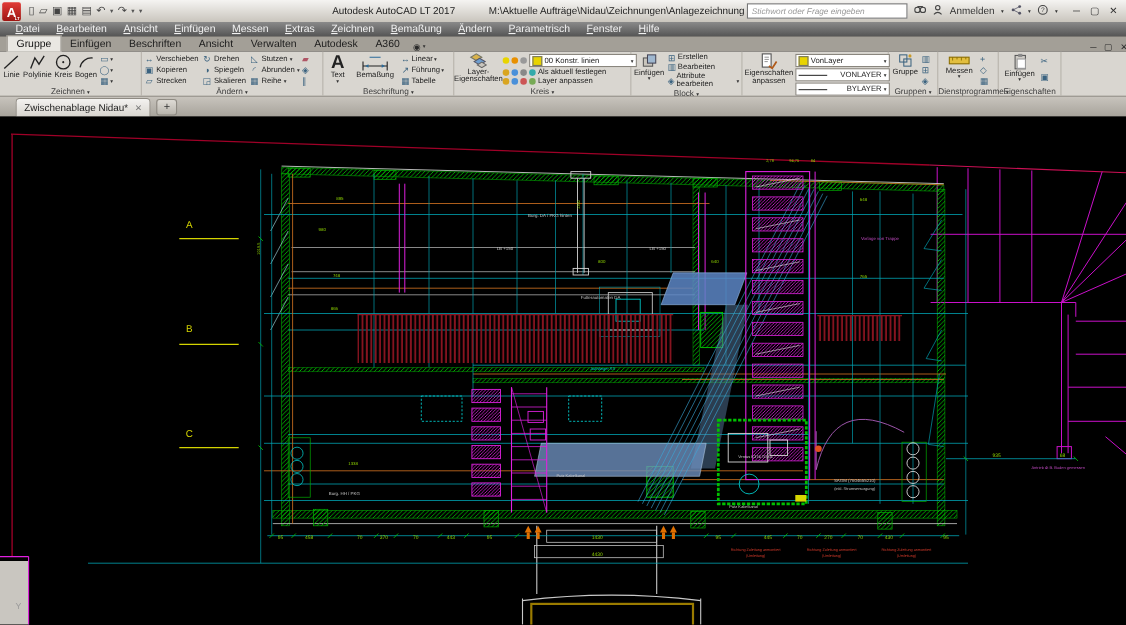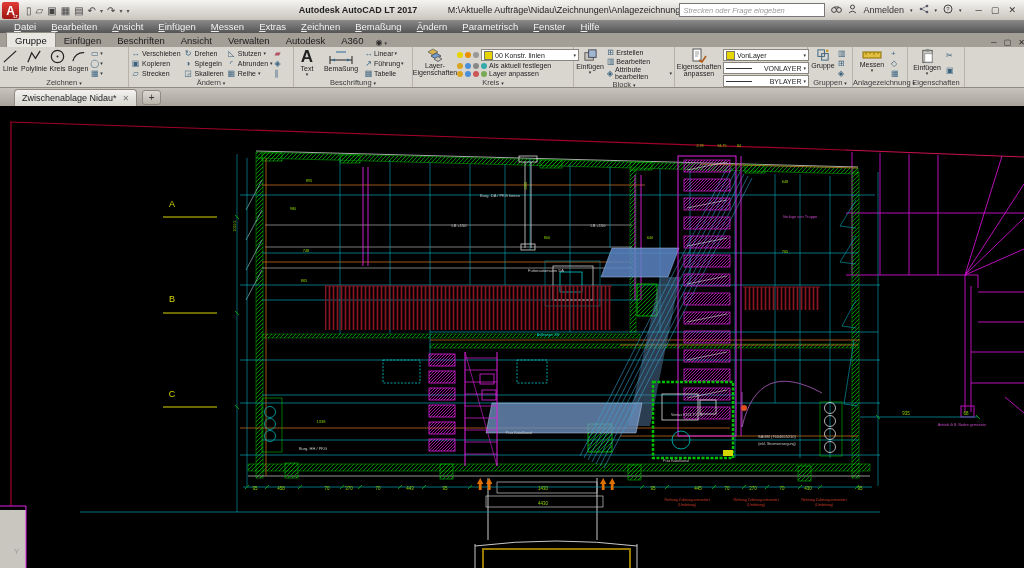--- a/index.html
+++ b/index.html
@@ -9,21 +9,21 @@
     background:linear-gradient(#f5f4f2,#c9c5bd);border-bottom:1px solid #8f8b83;
     display:flex;align-items:center;font-size:9px;color:#333;}
   .acad-logo{width:17px;height:17px;margin:1px 3px 0 2px;background:linear-gradient(#e23b36,#9e1512);
     color:#fff;font-weight:bold;font-size:12px;display:flex;align-items:center;justify-content:center;
     border-radius:2px;position:relative;}
   .acad-logo i{position:absolute;right:1px;bottom:0;font-size:4px;font-style:normal;}
   .qat{display:flex;align-items:center;gap:4px;margin-left:4px;color:#444;font-size:10px;}
   .qat span{cursor:default;}
   .qat .dd{font-size:6px;color:#555;}
   .tb-title{position:absolute;left:0;right:0;text-align:center;pointer-events:none;color:#222;}
-  .tb-title b{font-weight:bold;margin-right:28px;}
+  .tb-title b{font-weight:normal;margin-right:28px;}
   .tb-right{margin-left:auto;display:flex;align-items:center;gap:6px;padding-right:4px;z-index:2;}
   .searchbox{width:138px;height:12px;background:#fff;border:1px solid #777;
     font-size:7.5px;font-style:italic;color:#999;padding:0 3px;display:flex;align-items:center;}
   .ticon10{font-size:10px;color:#444;}
   .winctrl{display:flex;gap:9px;font-size:9px;color:#333;margin-left:8px;padding-right:4px;}
   
   .menubar{position:absolute;top:20px;left:0;width:1024px;height:13px;
     background:linear-gradient(#8a8a8a,#555);display:flex;align-items:center;
     gap:15px;padding-left:14px;font-size:9.5px;color:#f2f2f2;}
   .menubar span{display:inline-block;text-align:center;}
@@ -92,21 +92,21 @@
     <span class="dd">▾</span>
     <span>↷</span>
     <span class="dd">▾</span>
     <span class="dd">▾</span>
   </div>
   <div class="tb-title">
     <b>Autodesk AutoCAD LT 2017</b>
     <span>M:\Aktuelle Aufträge\Nidau\Zeichnungen\Anlagezeichnung Nidau.dwg</span>
   </div>
   <div class="tb-right">
-    <div class="searchbox">Strecken oder Frage eingeben</div>
+    <div class="searchbox">Stichwort oder Frage eingeben</div>
     <span class="ticon10">
       <svg width="11" height="9" viewBox="0 0 11 9">
           <circle cx="3" cy="5" r="2.4" fill="none" stroke="#444"></circle>
           <circle cx="8" cy="5" r="2.4" fill="none" stroke="#444"></circle>
           <path d="M3,2 L8,2" stroke="#444" fill="none"></path>
         </svg>
     </span>
     <span class="ticon10">
       <svg width="9" height="10" viewBox="0 0 9 10">
           <circle cx="4.5" cy="3" r="2" fill="none" stroke="#444"></circle>
@@ -435,21 +435,21 @@
         </svg>
         <span>Messen</span>
         <span class="dd">▾</span>
       </div>
       <div class="minicol">
         <span>+</span>
         <span>◇</span>
         <span>▦</span>
       </div>
     </div>
-    <div class="plabel"><span>Anlagezeichnung</span><span class="dd">▾</span></div>
+    <div class="plabel"><span>Dienstprogramme</span><span class="dd">▾</span></div>
   </div>
 
   <div class="panel" style="width:56px">
     <div class="pbody">
       <div class="bigtool" style="width:34px">
         <svg width="15" height="16" viewBox="0 0 16 17">
           <rect x="3" y="2.5" width="10" height="13" fill="#cfccc6" stroke="#555"></rect>
           <rect x="6" y="1" width="4" height="3" fill="#8a8a8a"></rect>
           <rect x="5" y="6" width="8" height="9" fill="#fff" stroke="#999"></rect>
         </svg>

